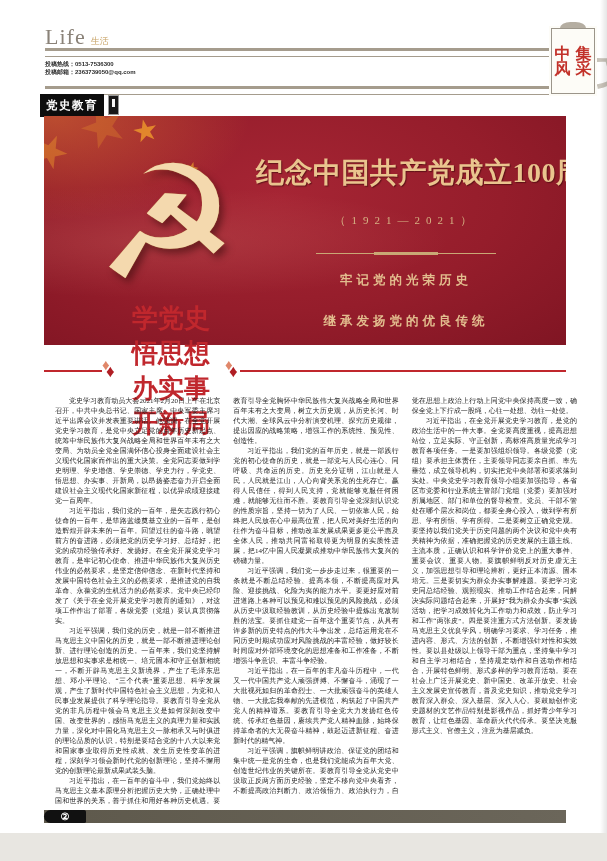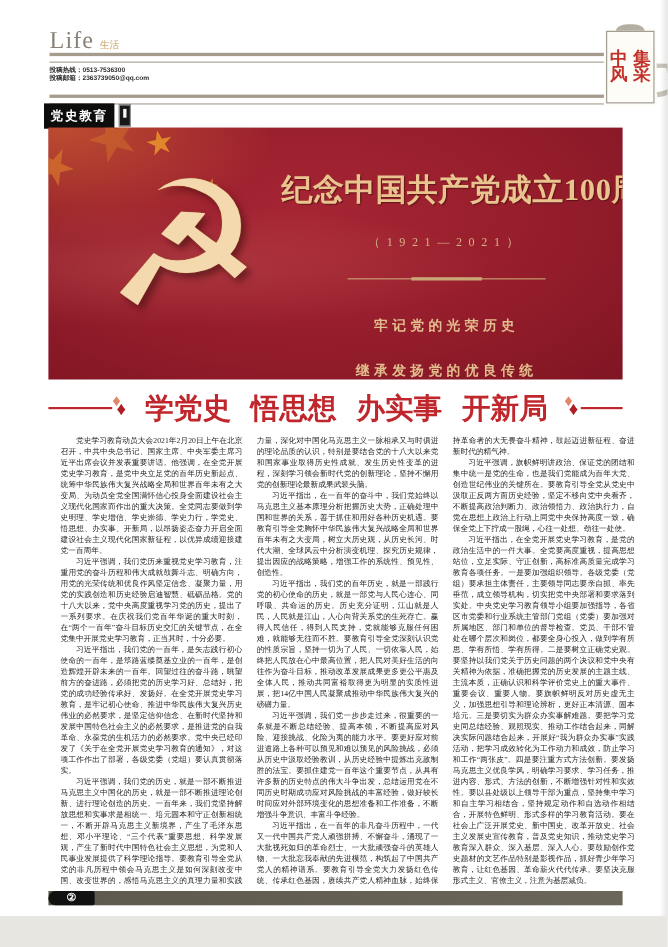--- a/index.html
+++ b/index.html
@@ -43,30 +43,30 @@
   .emblem{position:absolute;left:52px;top:22px;font-size:158px;line-height:1.1;color:#f4d9ae;
           text-shadow:0 0 1px #caa159, 4px 5px 7px rgba(50,8,8,.5);}
   .banner-right{position:absolute;left:212px;top:38px;width:300px;text-align:center;}
   .b-title{font-size:28px;font-weight:bold;color:#eac48e;white-space:nowrap;letter-spacing:.5px;
            text-shadow:1px 1px 1px rgba(60,10,10,.6);}
   .b-years{margin-top:21px;font-size:11px;letter-spacing:6px;color:#d6b384;}
   .b-divider{position:relative;margin:25px auto 0;width:180px;height:1px;background:#c9a875;}
   .b-divider .thick{position:absolute;left:50%;top:-1px;transform:translateX(-50%);
                     width:64px;height:3px;background:#c9a875;}
   .b-slogan{font-size:12.5px;letter-spacing:4px;color:#e2bd8e;font-weight:bold;}
-  .b-slogan.l1{margin-top:34px;} .b-slogan.l2{margin-top:24px;}
+  .b-slogan.l1{margin-top:18px;} .b-slogan.l2{margin-top:24px;}
   
   .headline{position:absolute;left:44px;top:352px;width:522px;height:38px;
             display:flex;align-items:center;}
   .h-line{height:2px;background:#c0272d;}
   .h-line.left{flex:0 0 58px;} .h-line.right{flex:1;}
   .orn{position:relative;width:15px;height:30px;flex:0 0 15px;}
   .orn .d1{position:absolute;left:0;top:1px;font-size:15px;color:#e0876a;font-style:normal;}
   .orn .d2{position:absolute;left:4px;top:6px;font-size:17px;color:#b01e24;font-style:normal;}
-  .h-text{display:flex;margin:0 6px;}
+  .h-text{display:flex;margin:0 6px;flex-direction:column;}
   .h-text span{font-size:26px;font-weight:bold;color:#c0272d;margin:0 9px;white-space:nowrap;
                font-family:"Liberation Serif","DejaVu Serif",serif;}
   
   .article{position:absolute;left:55px;top:396px;width:522px;height:410px;overflow:hidden;
            column-count:3;column-gap:13px;column-fill:auto;
            font-size:7px;line-height:10px;text-align:justify;color:#1e1e1e;}
   .article p{margin:0;text-indent:2em;}
   
   .footer-bar{position:absolute;left:44px;top:810px;width:522px;height:13px;
               background:linear-gradient(90deg,#5e594c 0%,#6b665a 100%);}
@@ -135,21 +135,20 @@
     </div>
     <span class="orn">
         <i class="d1">♦</i>
         <i class="d2">♦</i>
       </span>
     <div class="h-line right"></div>
   </div>
 
   <div class="article">
     <p>党史学习教育动员大会2021年2月20日上午在北京召开，中共中央总书记、国家主席、中央军委主席习近平出席会议并发表重要讲话。他强调，在全党开展党史学习教育，是党中央立足党的百年历史新起点、统筹中华民族伟大复兴战略全局和世界百年未有之大变局、为动员全党全国满怀信心投身全面建设社会主义现代化国家而作出的重大决策。全党同志要做到学史明理、学史增信、学史崇德、学史力行，学党史、悟思想、办实事、开新局，以昂扬姿态奋力开启全面建设社会主义现代化国家新征程，以优异成绩迎接建党一百周年。</p>
-    <p>习近平强调，我们党历来重视党史学习教育，注重用党的奋斗历程和伟大成就鼓舞斗志、明确方向，用党的光荣传统和优良作风坚定信念、凝聚力量，用党的实践创造和历史经验启迪智慧、砥砺品格。党的十八大以来，党中央高度重视学习党的历史，提出了一系列要求。在庆祝我们党百年华诞的重大时刻，在“两个一百年”奋斗目标历史交汇的关键节点，在全党集中开展党史学习教育，正当其时，十分必要。</p>
     <p>习近平指出，我们党的一百年，是矢志践行初心使命的一百年，是筚路蓝缕奠基立业的一百年，是创造辉煌开辟未来的一百年。回望过往的奋斗路，眺望前方的奋进路，必须把党的历史学习好、总结好，把党的成功经验传承好、发扬好。在全党开展党史学习教育，是牢记初心使命、推进中华民族伟大复兴历史伟业的必然要求，是坚定信仰信念、在新时代坚持和发展中国特色社会主义的必然要求，是推进党的自我革命、永葆党的生机活力的必然要求。党中央已经印发了《关于在全党开展党史学习教育的通知》，对这项工作作出了部署，各级党委（党组）要认真贯彻落实。</p>
     <p>习近平强调，我们党的历史，就是一部不断推进马克思主义中国化的历史，就是一部不断推进理论创新、进行理论创造的历史。一百年来，我们党坚持解放思想和实事求是相统一、培元固本和守正创新相统一，不断开辟马克思主义新境界，产生了毛泽东思想、邓小平理论、“三个代表”重要思想、科学发展观，产生了新时代中国特色社会主义思想，为党和人民事业发展提供了科学理论指导。要教育引导全党从党的非凡历程中领会马克思主义是如何深刻改变中国、改变世界的，感悟马克思主义的真理力量和实践力量，深化对中国化马克思主义一脉相承又与时俱进的理论品质的认识，特别是要结合党的十八大以来党和国家事业取得历史性成就、发生历史性变革的进程，深刻学习领会新时代党的创新理论，坚持不懈用党的创新理论最新成果武装头脑。</p>
     <p>习近平指出，在一百年的奋斗中，我们党始终以马克思主义基本原理分析把握历史大势，正确处理中国和世界的关系，善于抓住和用好各种历史机遇。要教育引导全党胸怀中华民族伟大复兴战略全局和世界百年未有之大变局，树立大历史观，从历史长河、时代大潮、全球风云中分析演变机理、探究历史规律，提出因应的战略策略，增强工作的系统性、预见性、创造性。</p>
     <p>习近平指出，我们党的百年历史，就是一部践行党的初心使命的历史，就是一部党与人民心连心、同呼吸、共命运的历史。历史充分证明，江山就是人民，人民就是江山，人心向背关系党的生死存亡。赢得人民信任，得到人民支持，党就能够克服任何困难，就能够无往而不胜。要教育引导全党深刻认识党的性质宗旨，坚持一切为了人民、一切依靠人民，始终把人民放在心中最高位置，把人民对美好生活的向往作为奋斗目标，推动改革发展成果更多更公平惠及全体人民，推动共同富裕取得更为明显的实质性进展，把14亿中国人民凝聚成推动中华民族伟大复兴的磅礴力量。</p>
     <p>习近平强调，我们党一步步走过来，很重要的一条就是不断总结经验、提高本领，不断提高应对风险、迎接挑战、化险为夷的能力水平。要更好应对前进道路上各种可以预见和难以预见的风险挑战，必须从历史中汲取经验教训，从历史经验中提炼出克敌制胜的法宝。要抓住建党一百年这个重要节点，从具有许多新的历史特点的伟大斗争出发，总结运用党在不同历史时期成功应对风险挑战的丰富经验，做好较长时间应对外部环境变化的思想准备和工作准备，不断增强斗争意识、丰富斗争经验。</p>
     <p>习近平指出，在一百年的非凡奋斗历程中，一代又一代中国共产党人顽强拼搏、不懈奋斗，涌现了一大批视死如归的革命烈士、一大批顽强奋斗的英雄人物、一大批忘我奉献的先进模范，构筑起了中国共产党人的精神谱系。要教育引导全党大力发扬红色传统、传承红色基因，赓续共产党人精神血脉，始终保持革命者的大无畏奋斗精神，鼓起迈进新征程、奋进新时代的精气神。</p>
     <p>习近平强调，旗帜鲜明讲政治、保证党的团结和集中统一是党的生命，也是我们党能成为百年大党、创造世纪伟业的关键所在。要教育引导全党从党史中汲取正反两方面历史经验，坚定不移向党中央看齐，不断提高政治判断力、政治领悟力、政治执行力，自觉在思想上政治上行动上同党中央保持高度一致，确保全党上下拧成一股绳，心往一处想、劲往一处使。</p>
     <p>习近平指出，在全党开展党史学习教育，是党的政治生活中的一件大事。全党要高度重视，提高思想站位，立足实际、守正创新，高标准高质量完成学习教育各项任务。一是要加强组织领导。各级党委（党组）要承担主体责任，主要领导同志要亲自抓、率先垂范，成立领导机构，切实把党中央部署和要求落到实处。中央党史学习教育领导小组要加强指导，各省区市党委和行业系统主管部门党组（党委）要加强对所属地区、部门和单位的督导检查。党员、干部不管处在哪个层次和岗位，都要全身心投入，做到学有所思、学有所悟、学有所得。二是要树立正确党史观。要坚持以我们党关于历史问题的两个决议和党中央有关精神为依据，准确把握党的历史发展的主题主线、主流本质，正确认识和科学评价党史上的重大事件、重要会议、重要人物。要旗帜鲜明反对历史虚无主义，加强思想引导和理论辨析，更好正本清源、固本培元。三是要切实为群众办实事解难题。要把学习党史同总结经验、观照现实、推动工作结合起来，同解决实际问题结合起来，开展好“我为群众办实事”实践活动，把学习成效转化为工作动力和成效，防止学习和工作“两张皮”。四是要注重方式方法创新。要发扬马克思主义优良学风，明确学习要求、学习任务，推进内容、形式、方法的创新，不断增强针对性和实效性。要以县处级以上领导干部为重点，坚持集中学习和自主学习相结合，坚持规定动作和自选动作相结合，开展特色鲜明、形式多样的学习教育活动。要在社会上广泛开展党史、新中国史、改革开放史、社会主义发展史宣传教育，普及党史知识，推动党史学习教育深入群众、深入基层、深入人心。要鼓励创作党史题材的文艺作品特别是影视作品，抓好青少年学习教育，让红色基因、革命薪火代代传承。要坚决克服形式主义、官僚主义，注意为基层减负。</p>
 
   </div>

